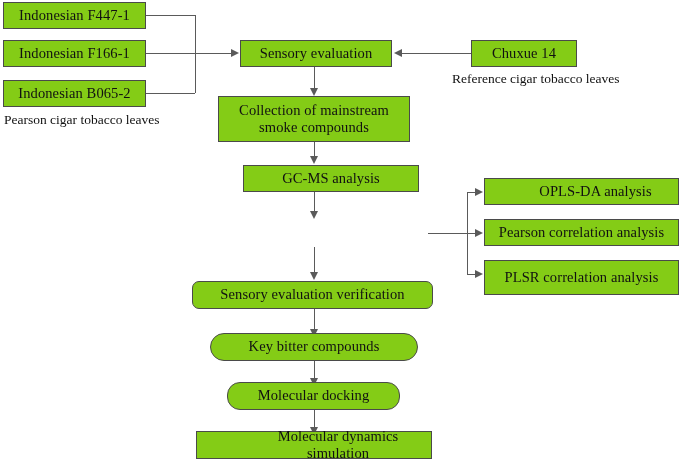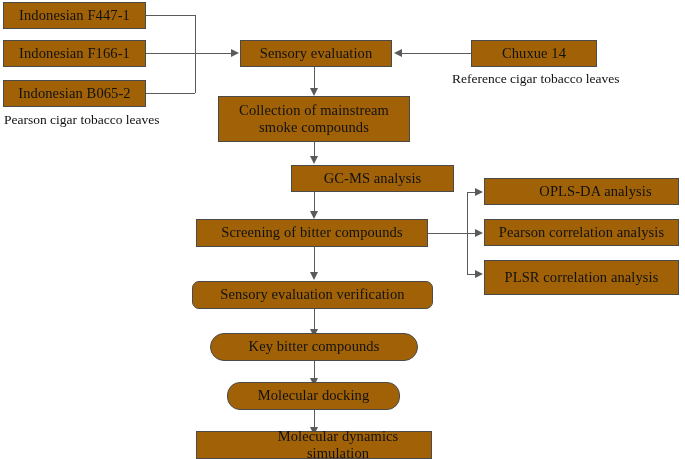--- a/index.html
+++ b/index.html
@@ -12,21 +12,21 @@
     width: 685px;
     height: 459px;
     background: #ffffff;
     font-family: "Liberation Serif", "DejaVu Serif", serif;
     overflow: hidden;
   }
   .box {
     position: absolute;
     box-sizing: border-box;
     border: 1px solid #4a4a4a;
-    background: #a16207;
+    background: #84cc16;
     display: flex;
     align-items: center;
     justify-content: center;
     text-align: center;
     color: #111111;
     font-size: 14.5px;
     line-height: 1.18;
     letter-spacing: 0.1px;
     white-space: pre-line;
   }
@@ -90,42 +90,41 @@
   <div class="hline" style="left:146px; top:53px; width:49px;"></div>
   <div class="hline" style="left:146px; top:93px; width:49px;"></div>
 
   <div class="vline" style="left:195px; top:15px; height:78px;"></div>
 
   <div class="hline" style="left:195px; top:53px; width:37px;"></div>
   <div class="arrow-right" style="left:231px; top:48.5px;"></div>
 
   <div class="box" style="left:240px; top:40px; width:152px; height:27px;">Sensory evaluation</div>
 
-  <div class="box" style="left:471px; top:40px; width:126px; height:27px;">Chuxue 14</div>
+  <div class="box" style="left:471px; top:40px; width:106px; height:27px;">Chuxue 14</div>
 
   <div class="caption" style="left:452px; top:71px;">Reference cigar tobacco leaves</div>
 
   <div class="hline" style="left:402px; top:53px; width:69px;"></div>
   <div class="arrow-left" style="left:394px; top:48.5px;"></div>
 
   <div class="vline" style="left:314px; top:67px; height:21px;"></div>
   <div class="arrow-down" style="left:309.5px; top:88px;"></div>
 
   <div class="box" style="left:218px; top:96px; width:192px; height:46px;">Collection of mainstream
 smoke compounds</div>
 
   <div class="vline" style="left:314px; top:142px; height:14px;"></div>
   <div class="arrow-down" style="left:309.5px; top:156px;"></div>
 
-  <div class="box" style="left:243px; top:165px; width:163px; height:27px;margin-left:48px;">GC-MS analysis</div>
+  <div class="box" style="left:243px; top:165px; width:176px; height:27px;">GC-MS analysis</div>
 
   <div class="vline" style="left:314px; top:192px; height:19px;"></div>
   <div class="arrow-down" style="left:309.5px; top:211px;"></div>
 
-  <div class="box" style="left:196px; top:219px; width:232px; height:28px;">Screening of bitter compounds</div>
 
   <div class="hline" style="left:428px; top:233px; width:39px;"></div>
   <div class="vline" style="left:467px; top:192px; height:83px;"></div>
 
   <div class="hline" style="left:467px; top:192px; width:9px;"></div>
   <div class="arrow-right" style="left:475px; top:187.5px;"></div>
   <div class="box" style="left:484px; top:178px; width:195px; height:27px;padding-left:28px;">OPLS-DA analysis</div>
 
   <div class="hline" style="left:467px; top:233px; width:9px;"></div>
   <div class="arrow-right" style="left:475px; top:228.5px;"></div>

